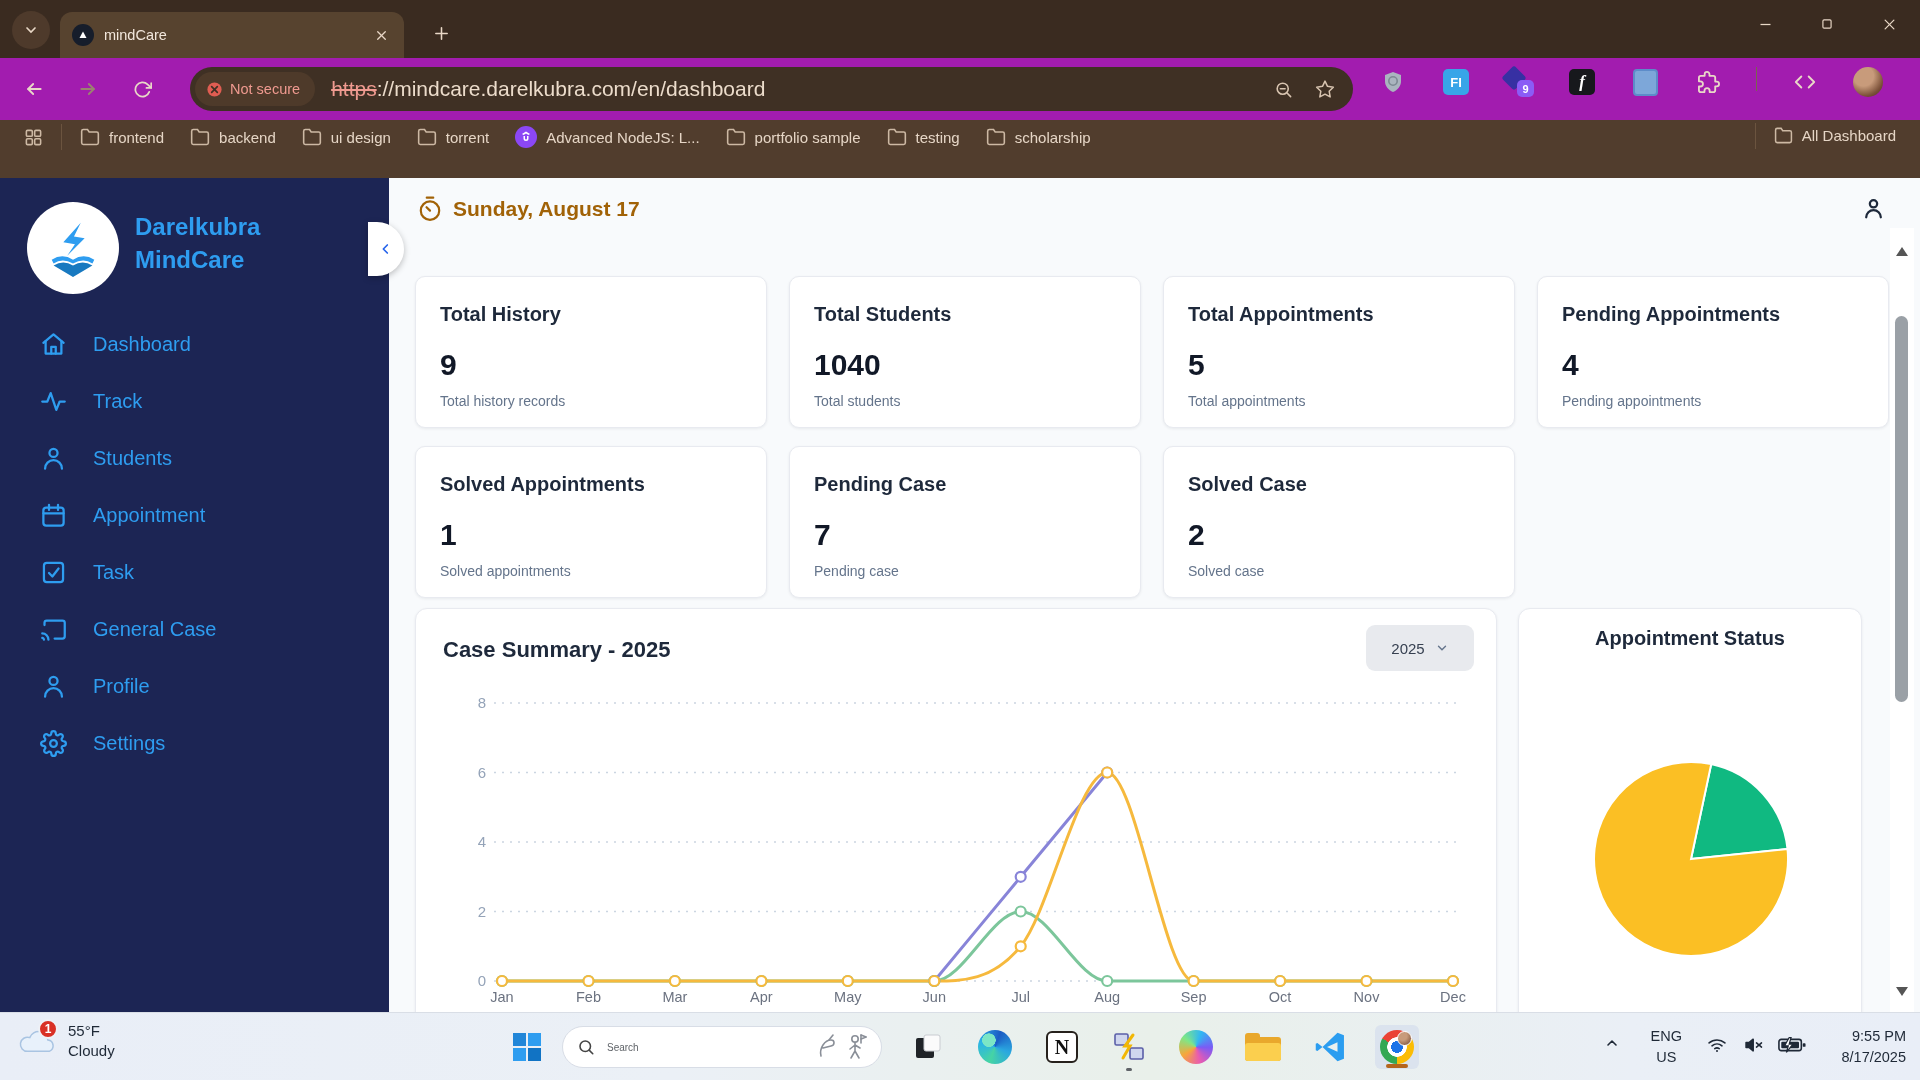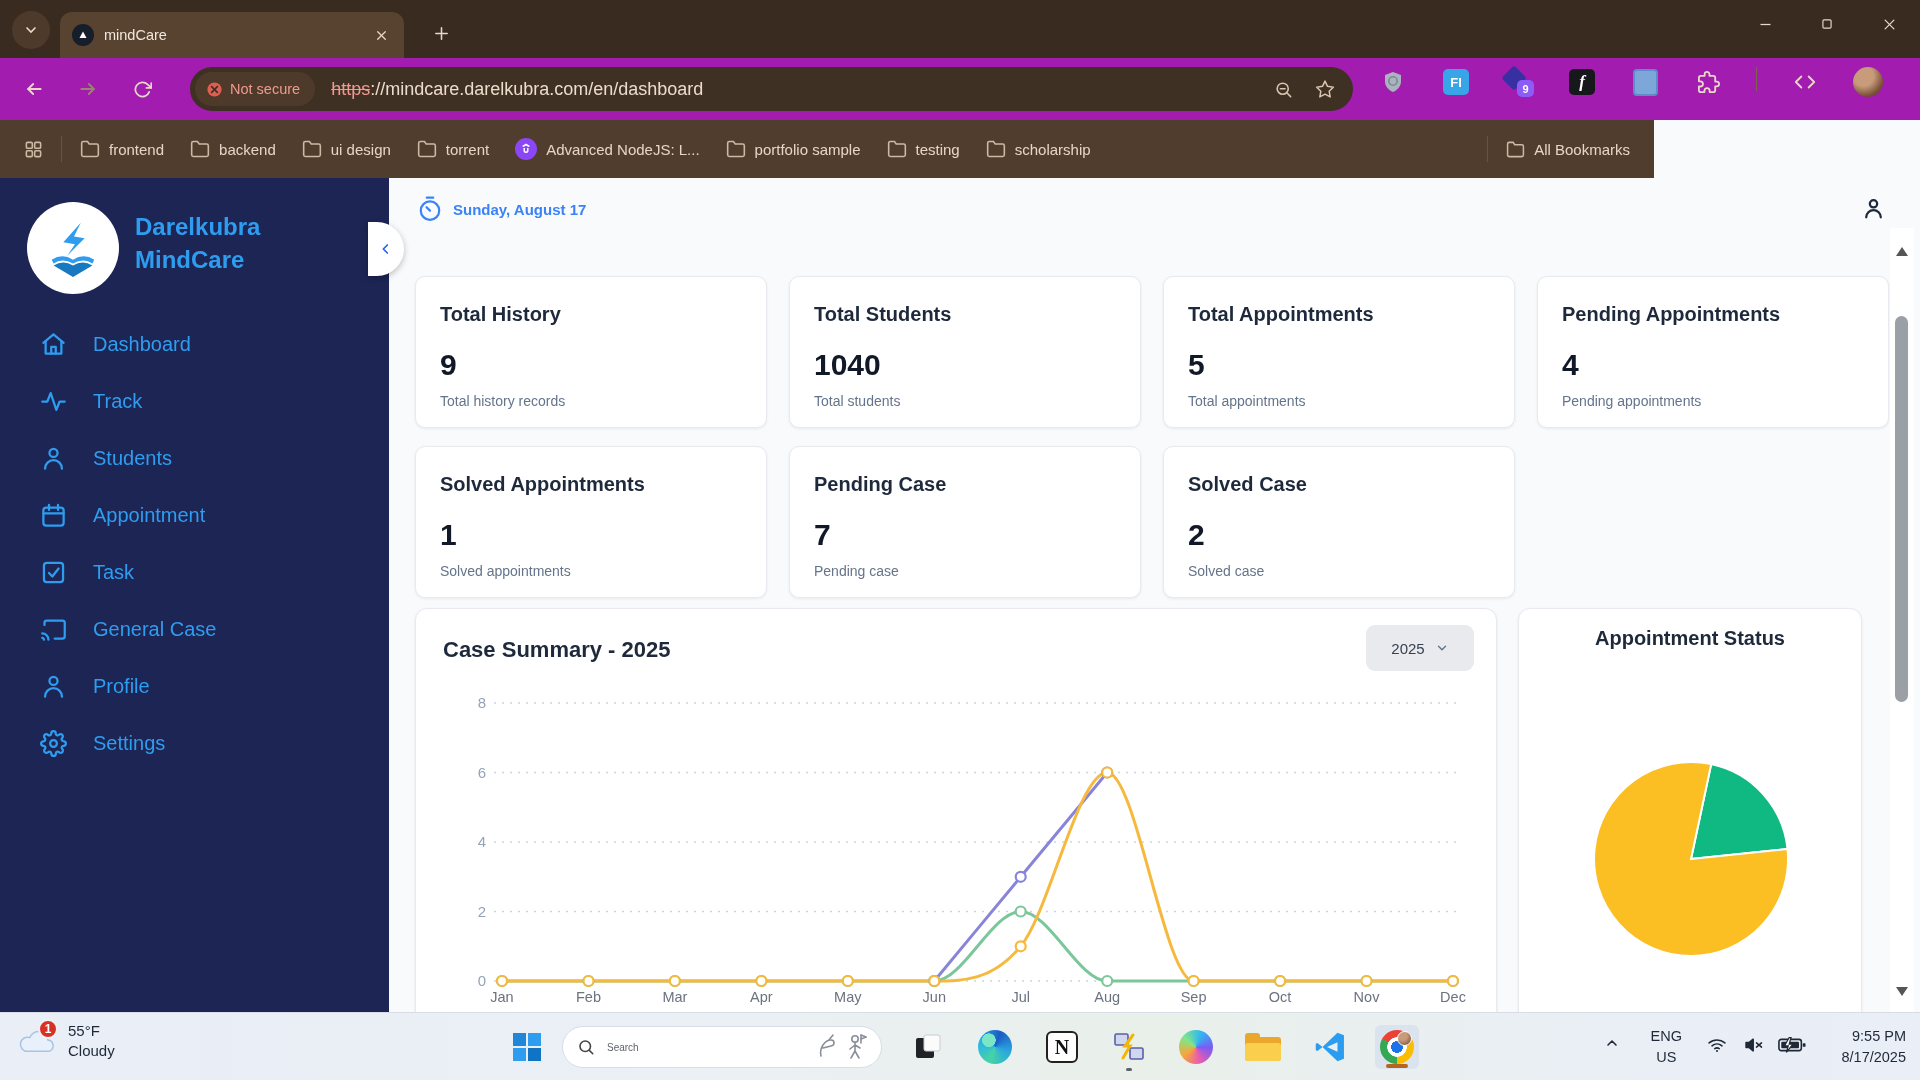--- a/index.html
+++ b/index.html
@@ -14,52 +14,52 @@
   .tab .t-title { flex:1; font-size:14.5px; white-space:nowrap; overflow:hidden; }
   .tab .t-close { width:22px; height:22px; border-radius:50%; display:flex; align-items:center; justify-content:center; color:#e9d8c7; }
   .newtab { position:absolute; left:424px; top:16px; width:34px; height:34px; border-radius:8px; color:#e9d8c7; display:flex; align-items:center; justify-content:center; }
   .wincontrols { position:absolute; right:0; top:0; height:48px; display:flex; }
   .wc { width:62px; height:48px; display:flex; align-items:center; justify-content:center; color:#e9d8c7; }
 
   #toolbar { position:absolute; left:0; top:58px; width:1920px; height:62px; background:#a21caf; display:block; }
   .nav-ic { position:absolute; top:13px; width:36px; height:36px; display:flex; align-items:center; justify-content:center; border-radius:50%; color:#e9d8c7; }
   #addrbar { position:absolute; left:190px; top:9px; width:1163px; height:44px; background:#3f3024; border-radius:22px; display:flex; align-items:center; }
   .notsec { display:flex; align-items:center; gap:7px; height:34px; padding:0 15px 0 11px; margin-left:5px; border-radius:17px; background:#4e3a2a; color:#ef9a90; font-size:14.5px; }
-  .url { margin-left:16px; font-size:18px; color:#ecdccb; white-space:nowrap; }
+  .url { margin-left:16px; font-size:21px; color:#ecdccb; white-space:nowrap; }
   .url .scheme { color:#ef9a90; text-decoration:line-through; }
   .addr-right { position:absolute; right:18px; top:0; height:44px; display:flex; align-items:center; gap:22px; color:#d8c4b0; }
   #extrow { position:absolute; left:1378px; top:9px; height:44px; display:flex; gap:33px; }
   .ext { width:30px; height:30px; display:flex; align-items:center; justify-content:center; position:relative; }
   .ext-fi { width:26px; height:26px; border-radius:5px; background:#38a5e8; color:#fff; font-weight:bold; font-size:13px; display:flex; align-items:center; justify-content:center; }
   .ext-nine .diamond { position:absolute; left:1px; top:2px; width:18px; height:18px; background:#3730a3; transform:rotate(45deg); border-radius:3px; }
   .ext-nine .badge9 { position:absolute; right:0; bottom:0; width:17px; height:17px; border-radius:5px; background:#8b5cf6; color:#fff; font-size:11px; font-weight:bold; display:flex; align-items:center; justify-content:center; }
   .ext-fx { width:26px; height:26px; border-radius:5px; background:#17181c; color:#fff; font-family:"Liberation Serif", serif; font-style:italic; font-weight:bold; font-size:17px; display:flex; align-items:center; justify-content:center; }
   .ext-doc { width:25px; height:27px; border-radius:4px; background:#7da7d9; border:2px solid #5d8cc9; }
   .tool-sep { width:1px; height:24px; background:#7a6450; }
   .avatar { width:30px; height:30px; border-radius:50%; background:radial-gradient(circle at 35% 30%, #c89b7b 0 35%, #7a5038 70%, #4a2f20 100%); }
 
-  #bmbar { position:absolute; left:0; top:120px; width:1654px; height:58px; background:#513d2d; display:flex; align-items:center; color:#e6d6c6; }
+  #bmbar { position:absolute; left:0; top:120px; width:1920px; height:58px; background:#513d2d; display:flex; align-items:flex-start; color:#e6d6c6; }
   .bm-item { display:flex; align-items:center; gap:9px; font-size:15px; padding:6px 10px; border-radius:8px; white-space:nowrap; }
   .bm-sep { width:1px; height:26px; background:#6b543f; margin:0 8px; }
   #bm-left { display:flex; align-items:center; margin-left:14px; }
   #bm-right { position:absolute; right:14px; display:flex; align-items:center; }
   .udemy { width:22px; height:22px; border-radius:50%; background:#8b47f5; display:flex; align-items:center; justify-content:center; }
 
   
   #main { position:absolute; left:0; top:178px; width:1920px; height:834px; background:#f8fafc; overflow:hidden; }
   #sidebar { position:absolute; left:0; top:0; width:389px; height:834px; background:#1c2554; }
   .logo-circle { position:absolute; left:27px; top:24px; width:92px; height:92px; border-radius:50%; background:#fff; display:flex; align-items:center; justify-content:center; }
   .brand { position:absolute; left:135px; top:32px; font-size:24px; font-weight:bold; color:#2e9df0; line-height:33px; }
   .collapse-tab { position:absolute; left:368px; top:44px; width:36px; height:54px; background:#fff; border-radius:0 27px 27px 0; box-shadow:0 2px 6px rgba(0,0,0,.25); display:flex; align-items:center; justify-content:center; color:#2563eb; }
   #nav { position:absolute; left:0; top:138px; width:389px; list-style:none; }
   .nav-item { display:flex; align-items:center; gap:26px; padding:15px 0 15px 40px; color:#2e9df0; font-size:20px; }
   .nav-item .nic { width:27px; height:27px; flex:none; display:flex; }
 
   #content { position:absolute; left:389px; top:0; right:0; height:834px; }
-  #ct-header { position:absolute; left:28px; top:18px; display:flex; align-items:center; gap:10px; color:#3b82f6; font-weight:bold; font-size:15px; }
+  #ct-header { position:absolute; left:28px; top:18px; display:flex; align-items:center; gap:10px; color:#a16207; font-weight:bold; font-size:21px; }
   .hdr-person { position:absolute; right:34px; top:18px; color:#1e293b; }
 
   .stat-grid { position:absolute; left:26px; display:grid; grid-template-columns:repeat(4,352px); gap:22px; }
   #row1 { top:98px; }
   #row2 { top:268px; }
   .stat-card { width:352px; height:152px; background:#fff; border:1px solid #e8eaf0; border-radius:10px; box-shadow:0 1px 3px rgba(16,24,40,.07); padding:26px 24px; position:relative; }
   .stat-title { font-size:20px; font-weight:bold; color:#1e293b; }
   .stat-value { font-size:30px; font-weight:bold; color:#111827; margin-top:22px; }
   .stat-sub { position:absolute; left:24px; bottom:18px; font-size:14px; color:#64748b; }
 
@@ -324,21 +324,21 @@
             <span>scholarship</span>
           </div>
         </div>
     </div>
     <div id="bm-right">
       <div class="bm-sep"></div>
       <div class="bm-item">
         <svg width="19" height="19" viewBox="0 0 24 24" fill="none" stroke="#cdb9a4" stroke-width="1.9">
             <path d="M22 19a2 2 0 0 1-2 2H4a2 2 0 0 1-2-2V5a2 2 0 0 1 2-2h5l2 3h9a2 2 0 0 1 2 2z"></path>
           </svg>
-        <span>All Bookmarks</span>
+        <span>All Dashboard</span>
       </div>
     </div>
   </div>
 
   <div id="main">
 
     <div id="sidebar">
       <div class="logo-circle">
         <svg width="62" height="62" viewBox="0 0 64 64">
           <path d="M40 6 L22 26 L34 28 L26 40 L44 22 L33 20 Z" fill="#2e9df0"></path>

